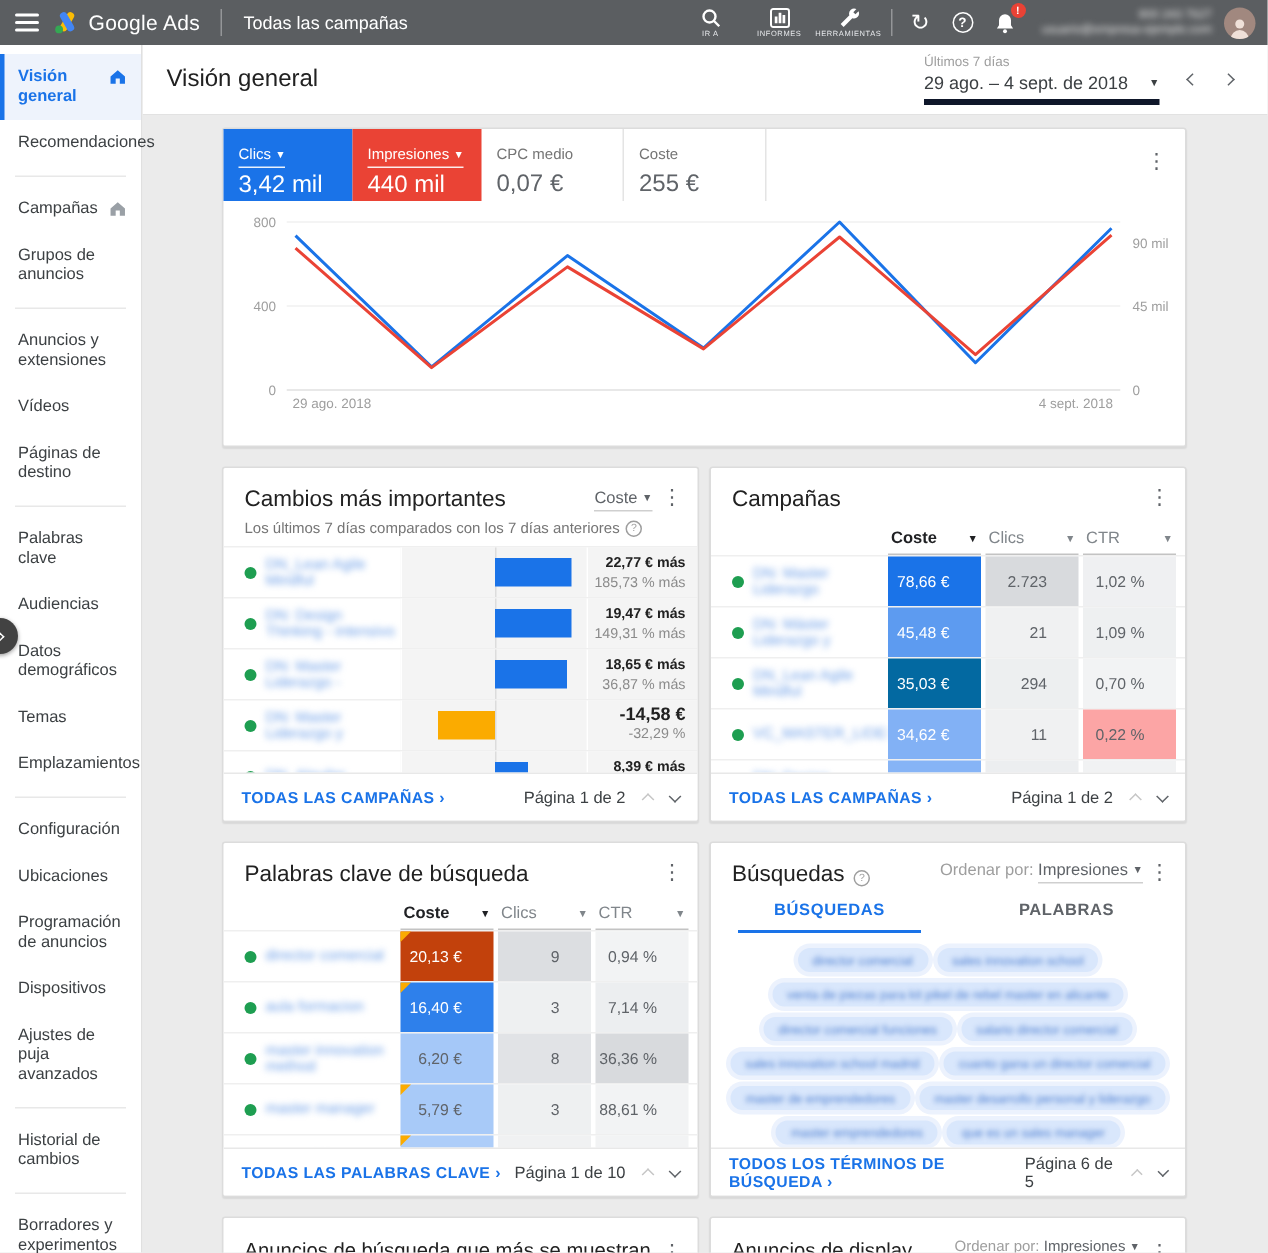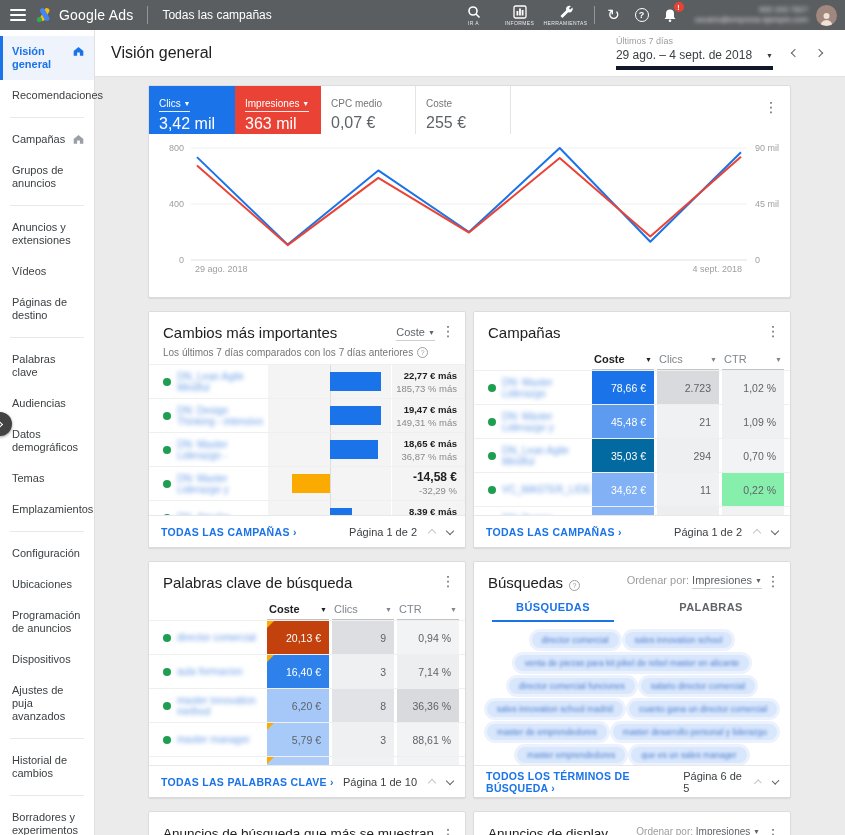--- a/index.html
+++ b/index.html
@@ -114,21 +114,21 @@
 
   
   .tbl-head { display:flex; padding:4px 0 0 0; }
   .tbl-head .name-sp { width:118px; }
   .th { width:62px; margin-right:3px; border-bottom:1px solid #c3c3c3; padding:2px 2px 4px 2px;
     font-size:11px; color:#80868b; display:flex; justify-content:space-between; align-items:center; cursor:pointer; }
   .th.active { color:#202124; font-weight:bold; }
   .stat-row { display:flex; align-items:stretch; border-top:1px solid #efefef; height:34px; }
   .stat-name { width:118px; display:flex; align-items:center; gap:6px; padding-left:14px; }
   .cell { width:62px; margin-right:3px; display:flex; align-items:center; justify-content:flex-end;
-    padding-right:8px; font-size:10.5px; color:#5f6368; position:relative; }
+    padding-right:21px; font-size:10.5px; color:#5f6368; position:relative; }
   .notch { position:absolute; left:0; top:0; width:0; height:0; border-top:7px solid #fbab00; border-right:7px solid transparent; }
 
   
   .tabs { display:flex; margin-top:2px; }
   .tab { width:50%; text-align:center; font-size:11px; font-weight:bold; letter-spacing:.4px; color:#5f6368;
     padding:8px 0 9px 0; cursor:pointer; position:relative; }
   .tab.active { color:#1a73e8; }
   .tab.active::after { content:""; position:absolute; left:18px; right:18px; bottom:0; height:2px; background:#1a73e8; }
   .chip-cloud { padding:10px 10px 0 10px; display:flex; flex-wrap:wrap; justify-content:center; row-gap:7px; column-gap:6px; }
   .chip { background:#d9e7fc; box-shadow:0 0 0 3px #ecf2fd; border-radius:999px; padding:3px 10px;
@@ -323,37 +323,37 @@
 <div class="content">
 
   <div class="card chart-card">
     <div class="metric-row">
       <div class="metric sel-blue">
         <span class="m-label"><span>Clics</span> <span class="caret">▼</span></span>
         <div class="m-value">3,42 mil</div>
       </div>
       <div class="metric sel-red">
         <span class="m-label"><span>Impresiones</span> <span class="caret">▼</span></span>
-        <div class="m-value">363 mil</div>
+        <div class="m-value">440 mil</div>
       </div>
       <div class="metric plain">
         <span class="m-label">CPC medio</span>
         <div class="m-value">0,07 €</div>
       </div>
       <div class="metric plain">
         <span class="m-label">Coste</span>
         <div class="m-value">255 €</div>
       </div>
     </div>
     <span class="kebab">⋮</span>
     <div class="chart-zone">
       <div class="ytick l" style="top:1px">800</div>
       <div class="ytick l" style="top:57px">400</div>
       <div class="ytick l" style="top:113px">0</div>
-      <div class="ytick r" style="top:1px">90 mil</div>
+      <div class="ytick r" style="top:15px">90 mil</div>
       <div class="ytick r" style="top:57px">45 mil</div>
       <div class="ytick r" style="top:113px">0</div>
       <div class="xtick" style="left:46px">29 ago. 2018</div>
       <div class="xtick" style="right:48px">4 sept. 2018</div>
       <svg id="overview-chart-svg" class="chart-svg" width="556" height="124" viewBox="0 0 556 124">
         <line x1="0" y1="6" x2="556" y2="6" stroke="#f0f0f0" stroke-width="1"></line>
         <line x1="0" y1="62" x2="556" y2="62" stroke="#f0f0f0" stroke-width="1"></line>
         <line x1="0" y1="118" x2="556" y2="118" stroke="#e0e0e0" stroke-width="1"></line>
       <polyline points="6.0,15.1 96.7,102.6 187.3,28.4 278.0,90.0 368.7,6.0 459.3,99.8 550.0,10.2" fill="none" stroke="#1a73e8" stroke-width="2" stroke-linejoin="round"></polyline>
           <polyline points="6.0,23.4 96.7,103.1 187.3,35.9 278.0,90.6 368.7,16.0 459.3,94.4 550.0,14.7" fill="none" stroke="#ea4335" stroke-width="2" stroke-linejoin="round"></polyline>
@@ -491,21 +491,21 @@
         <span class="cell" style="background: rgb(237, 239, 240);">294</span>
         <span class="cell" style="background: rgb(242, 243, 244);">0,70 %</span>
       </div>
       <div class="stat-row">
         <div class="stat-name">
             <span class="dot"></span>
             <span class="blur-link">VC_MASTER_LIDERAZGO</span>
           </div>
         <span class="cell" style="background: rgb(130, 177, 245); color: rgb(255, 255, 255);">34,62 €</span>
         <span class="cell" style="background: rgb(240, 241, 242);">11</span>
-        <span class="cell" style="background: #86efac;">0,22 %</span>
+        <span class="cell" style="background: #fca5a5;">0,22 %</span>
       </div>
       <div class="stat-row">
         <div class="stat-name">
             <span class="dot"></span>
             <span class="blur-link">DN: Design Thinking</span>
           </div>
         <span class="cell" style="background: rgb(134, 180, 246); color: rgb(255, 255, 255);">32,90 €</span>
         <span class="cell" style="background: rgb(236, 238, 240);">359</span>
         <span class="cell" style="background: rgb(241, 242, 243);">0,78 %</span>
       </div>

